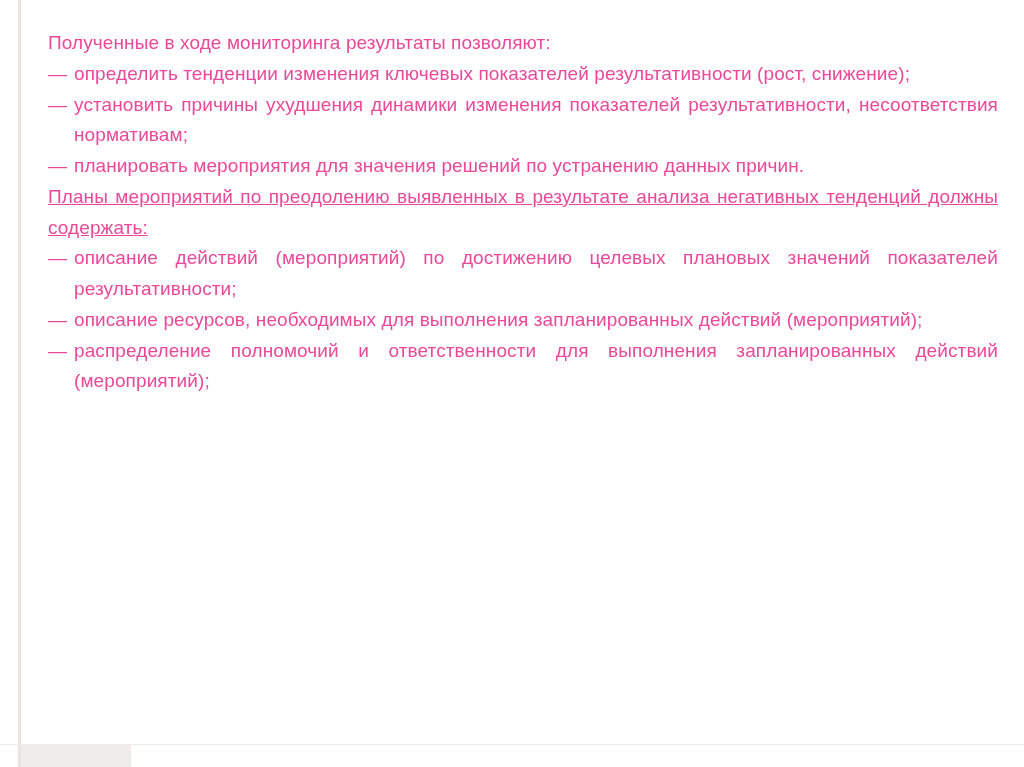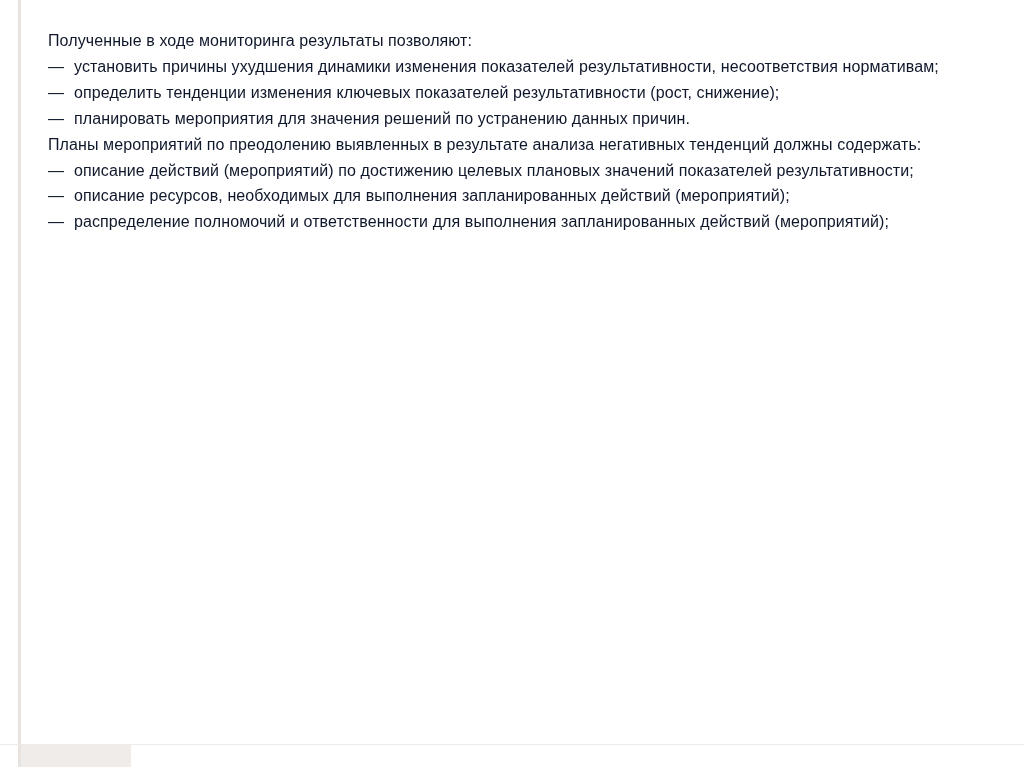--- a/index.html
+++ b/index.html
@@ -31,41 +31,42 @@
     background: #e8e3df;
   }
   .content {
     position: absolute;
     left: 48px;
     top: 28px;
     width: 950px;
   }
   p {
     margin: 0;
-    font-size: 16px;
+    font-size: 19px;
     line-height: 1.62;
     text-align: justify;
-    color: #0f172a;
+    color: #ec4899;
     letter-spacing: 0.1px;
   }
   p.lead {
     text-align: left;
   }
   p.bullet {
     padding-left: 26px;
     text-indent: -26px;
     text-align: justify;
   }
   p.bullet .dash {
     display: inline-block;
     width: 26px;
     text-indent: 0;
   }
   p.block {
     text-align: justify;
+    text-decoration: underline;
   }
   .footer-bar {
     position: absolute;
     left: 21px;
     bottom: 0;
     width: 110px;
     height: 22px;
     background: #f0ece9;
   }
   .bottom-line {
@@ -81,23 +82,23 @@
 <body>
 
 <div class="slide">
 
   <div class="left-rule"></div>
 
   <div class="content">
 
     <p class="lead">Полученные в ходе мониторинга результаты позволяют:</p>
 
+    <p class="bullet"><span class="dash">—</span><span>определить тенденции изменения ключевых показателей результативности (рост, снижение);</span></p>
+
     <p class="bullet"><span class="dash">—</span><span>установить причины ухудшения динамики изменения показателей результативности, несоответствия нормативам;</span></p>
-
-    <p class="bullet"><span class="dash">—</span><span>определить тенденции изменения ключевых показателей результативности (рост, снижение);</span></p>
 
     <p class="bullet"><span class="dash">—</span><span>планировать мероприятия для значения решений по устранению данных причин.</span></p>
 
     <p class="block">Планы мероприятий по преодолению выявленных в результате анализа негативных тенденций должны содержать:</p>
 
     <p class="bullet"><span class="dash">—</span><span>описание действий (мероприятий) по достижению целевых плановых значений показателей результативности;</span></p>
 
 
     <p class="bullet"><span class="dash">—</span><span>описание ресурсов, необходимых для выполнения запланированных действий (мероприятий);</span></p>
 

